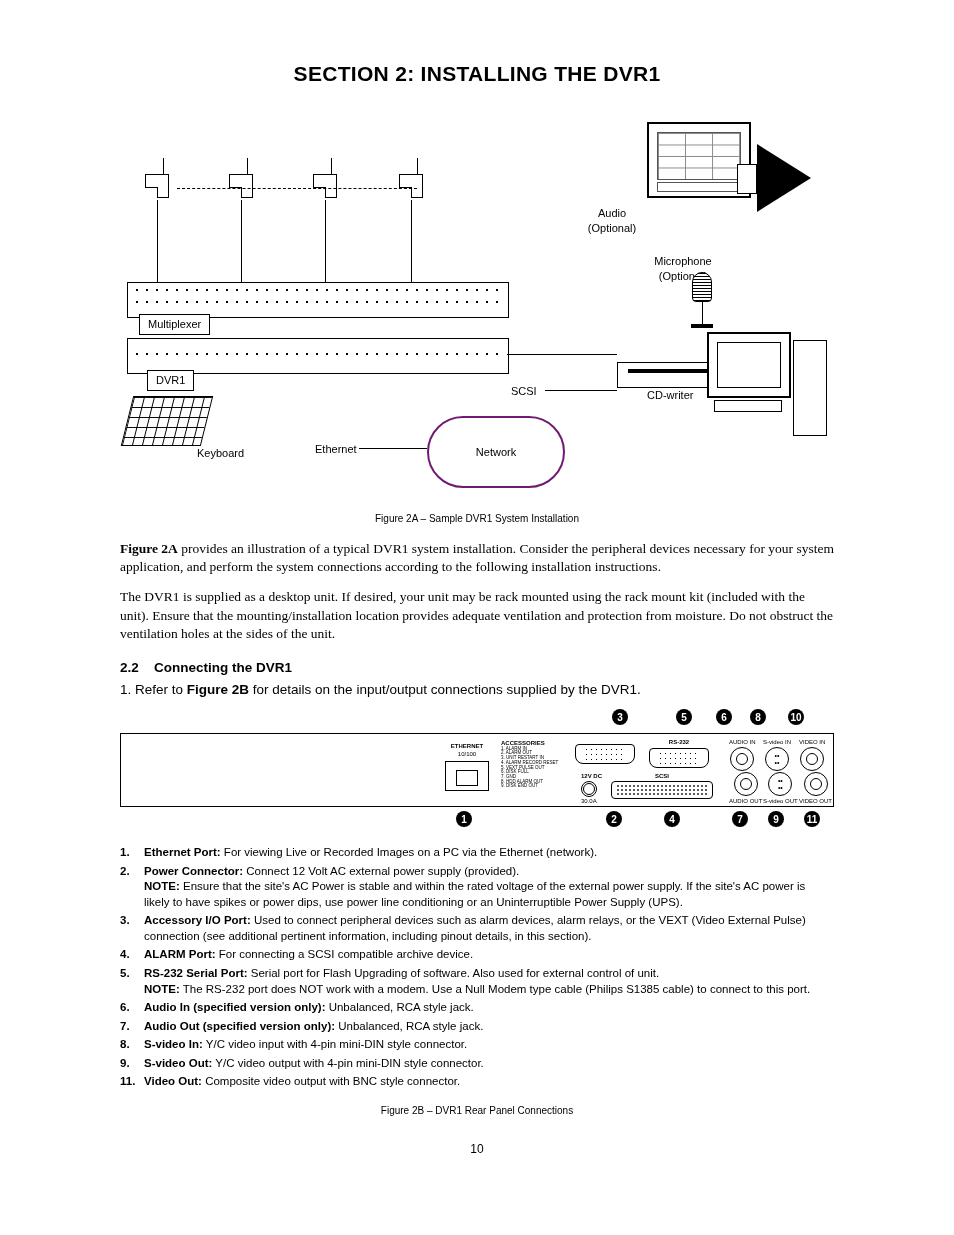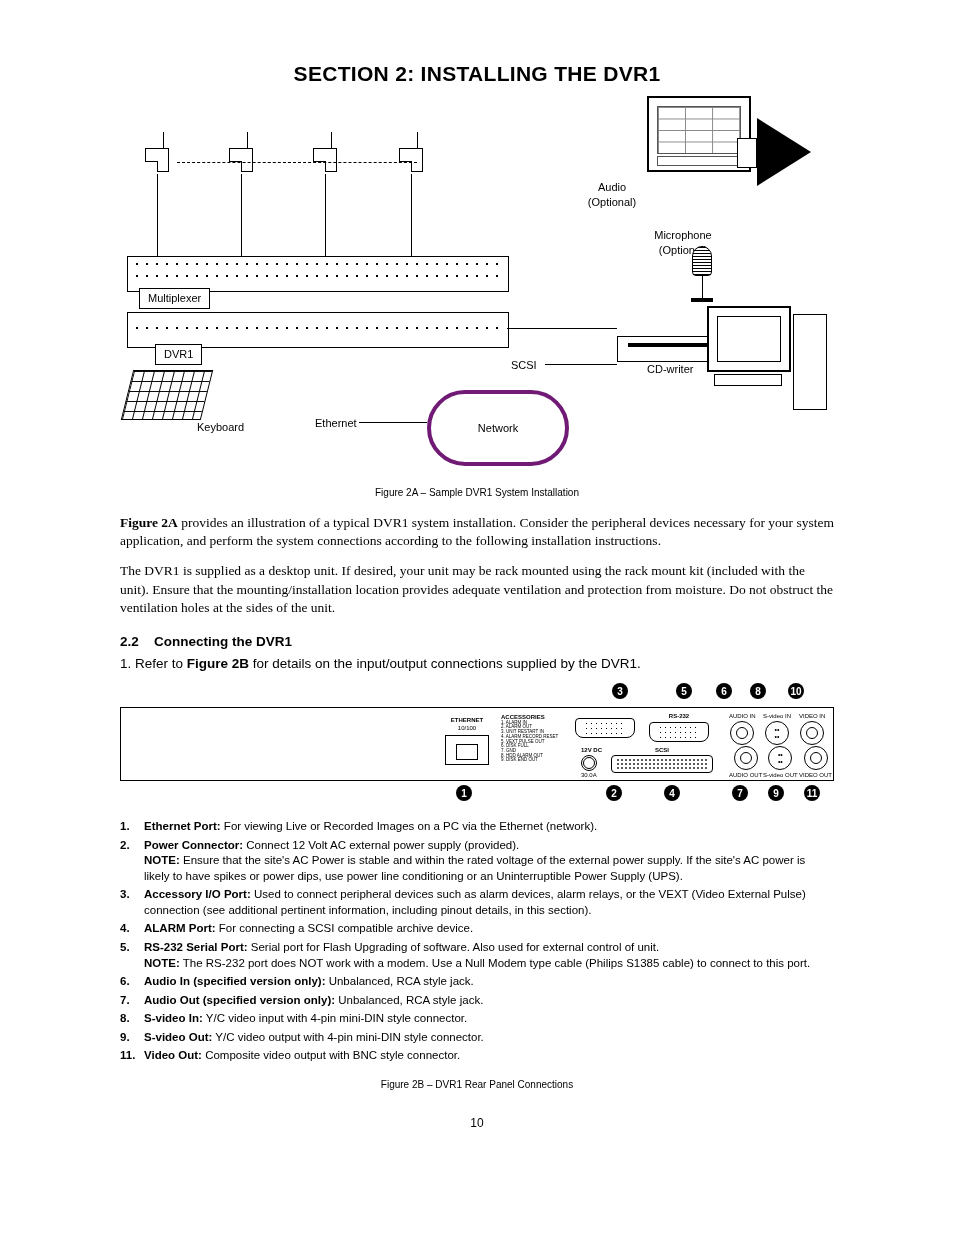--- a/index.html
+++ b/index.html
@@ -17,20 +17,21 @@
     padding: 60px 120px 40px 120px;
     box-sizing: border-box;
     position: relative;
   }
   .section-title {
     text-align: center;
     font-family: "Arial Black", Arial, sans-serif;
     font-weight: 900;
     font-size: 21px;
     letter-spacing: 0.3px;
+    margin-bottom: 26px;
   }
   
   .fig2a {
     position: relative;
     width: 700px;
     height: 380px;
     margin: 0 auto 18px auto;
     font-size: 11px;
   }
   .boxlabel {
@@ -78,21 +79,21 @@
   }
   .ports {
     height:10px; margin:2px 4px;
     background: radial-gradient(circle, #000 1.1px, transparent 1.3px) 0 50%/10px 10px repeat-x;
   }
   .keyboard { position:absolute; width:78px; height:48px; border:1px solid #000; transform:skewX(-14deg); background:#fff;
     background-image: linear-gradient(#000 1px, transparent 1px), linear-gradient(90deg,#000 1px, transparent 1px);
     background-size: 100% 10px, 10px 100%;
   }
   .cloud {
-    position:absolute; width:134px; height:68px; border:4px solid #701a75; border-radius:50px; background:#fff;
+    position:absolute; width:134px; height:68px; border:2px solid #701a75; border-radius:50px; background:#fff;
   }
   .pc { position:absolute; width:120px; height:110px; }
   .pc .crt { width:80px; height:62px; border:2px solid #000; background:#fff; position:relative; }
   .pc .crt::after{content:""; position:absolute; inset:8px; border:1px solid #000;}
   .pc .base { width:66px; height:10px; border:1px solid #000; margin:2px 0 0 7px;}
   .pc .tower{ position:absolute; right:0; top:8px; width:32px; height:94px; border:1px solid #000; background:#fff;}
   .cdwriter { position:absolute; width:120px; height:24px; border:1px solid #000; background:#fff;}
   .cdwriter::before{content:""; position:absolute; left:10px; right:10px; top:6px; height:4px; background:#000;}
   .wire { position:absolute; background:#000; }
   .wire.h { height:1px; }
@@ -187,21 +188,21 @@
 
     <div class="rackbox" style="left:0px; top:168px; width:380px; height:34px;">
       <div class="ports"></div>
         <div class="ports"></div>
     </div>
     <div class="boxlabel" style="left:12px; top:200px;">Multiplexer</div>
 
     <div class="rackbox" style="left:0px; top:224px; width:380px; height:34px;">
       <div class="ports" style="margin-top:10px;"></div>
     </div>
-    <div class="boxlabel" style="left:28px; top:256px;">DVR1</div>
+    <div class="boxlabel" style="left:20px; top:256px;">DVR1</div>
 
     <div class="keyboard" style="left:0px; top:282px;"></div>
     <div class="plainlabel" style="left:70px; top:332px;">Keyboard</div>
 
     <div class="cloud" style="left:300px; top:302px; display:flex; align-items:center; justify-content:center;">
       <span>Network</span>
     </div>
     <div class="plainlabel" style="left:188px; top:328px;">Ethernet</div>
 
     <div class="plainlabel" style="left:384px; top:270px;">SCSI</div>

